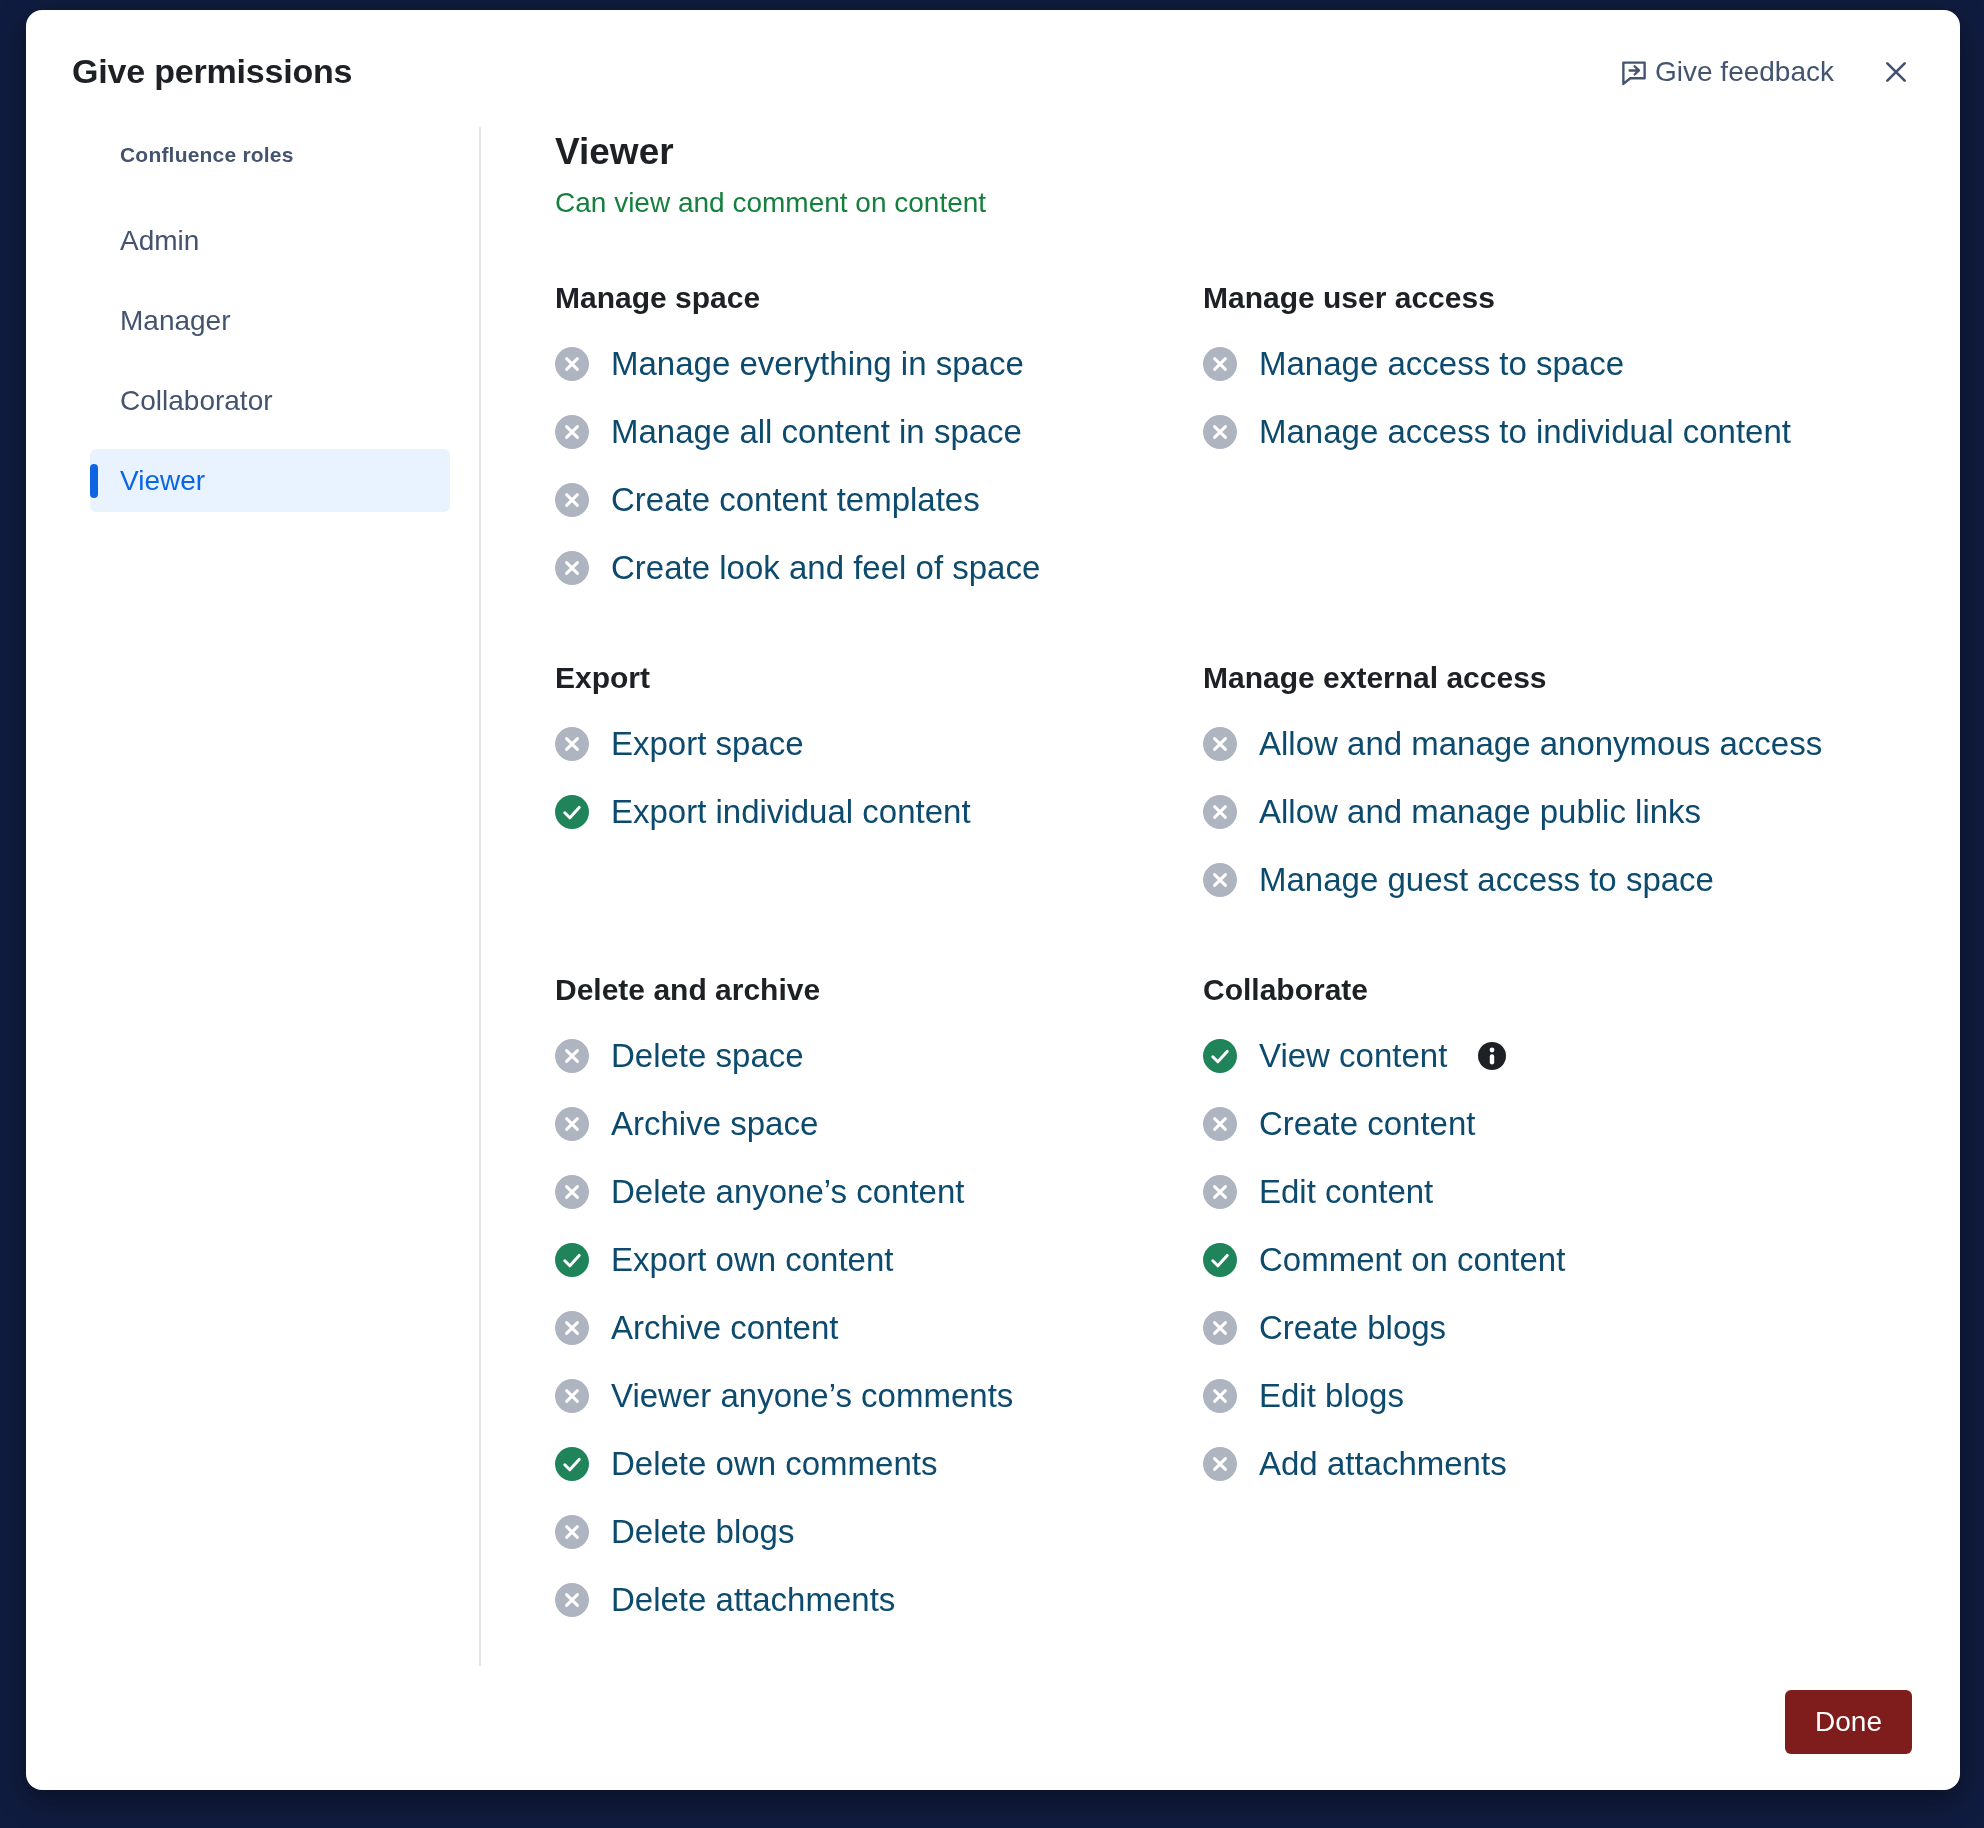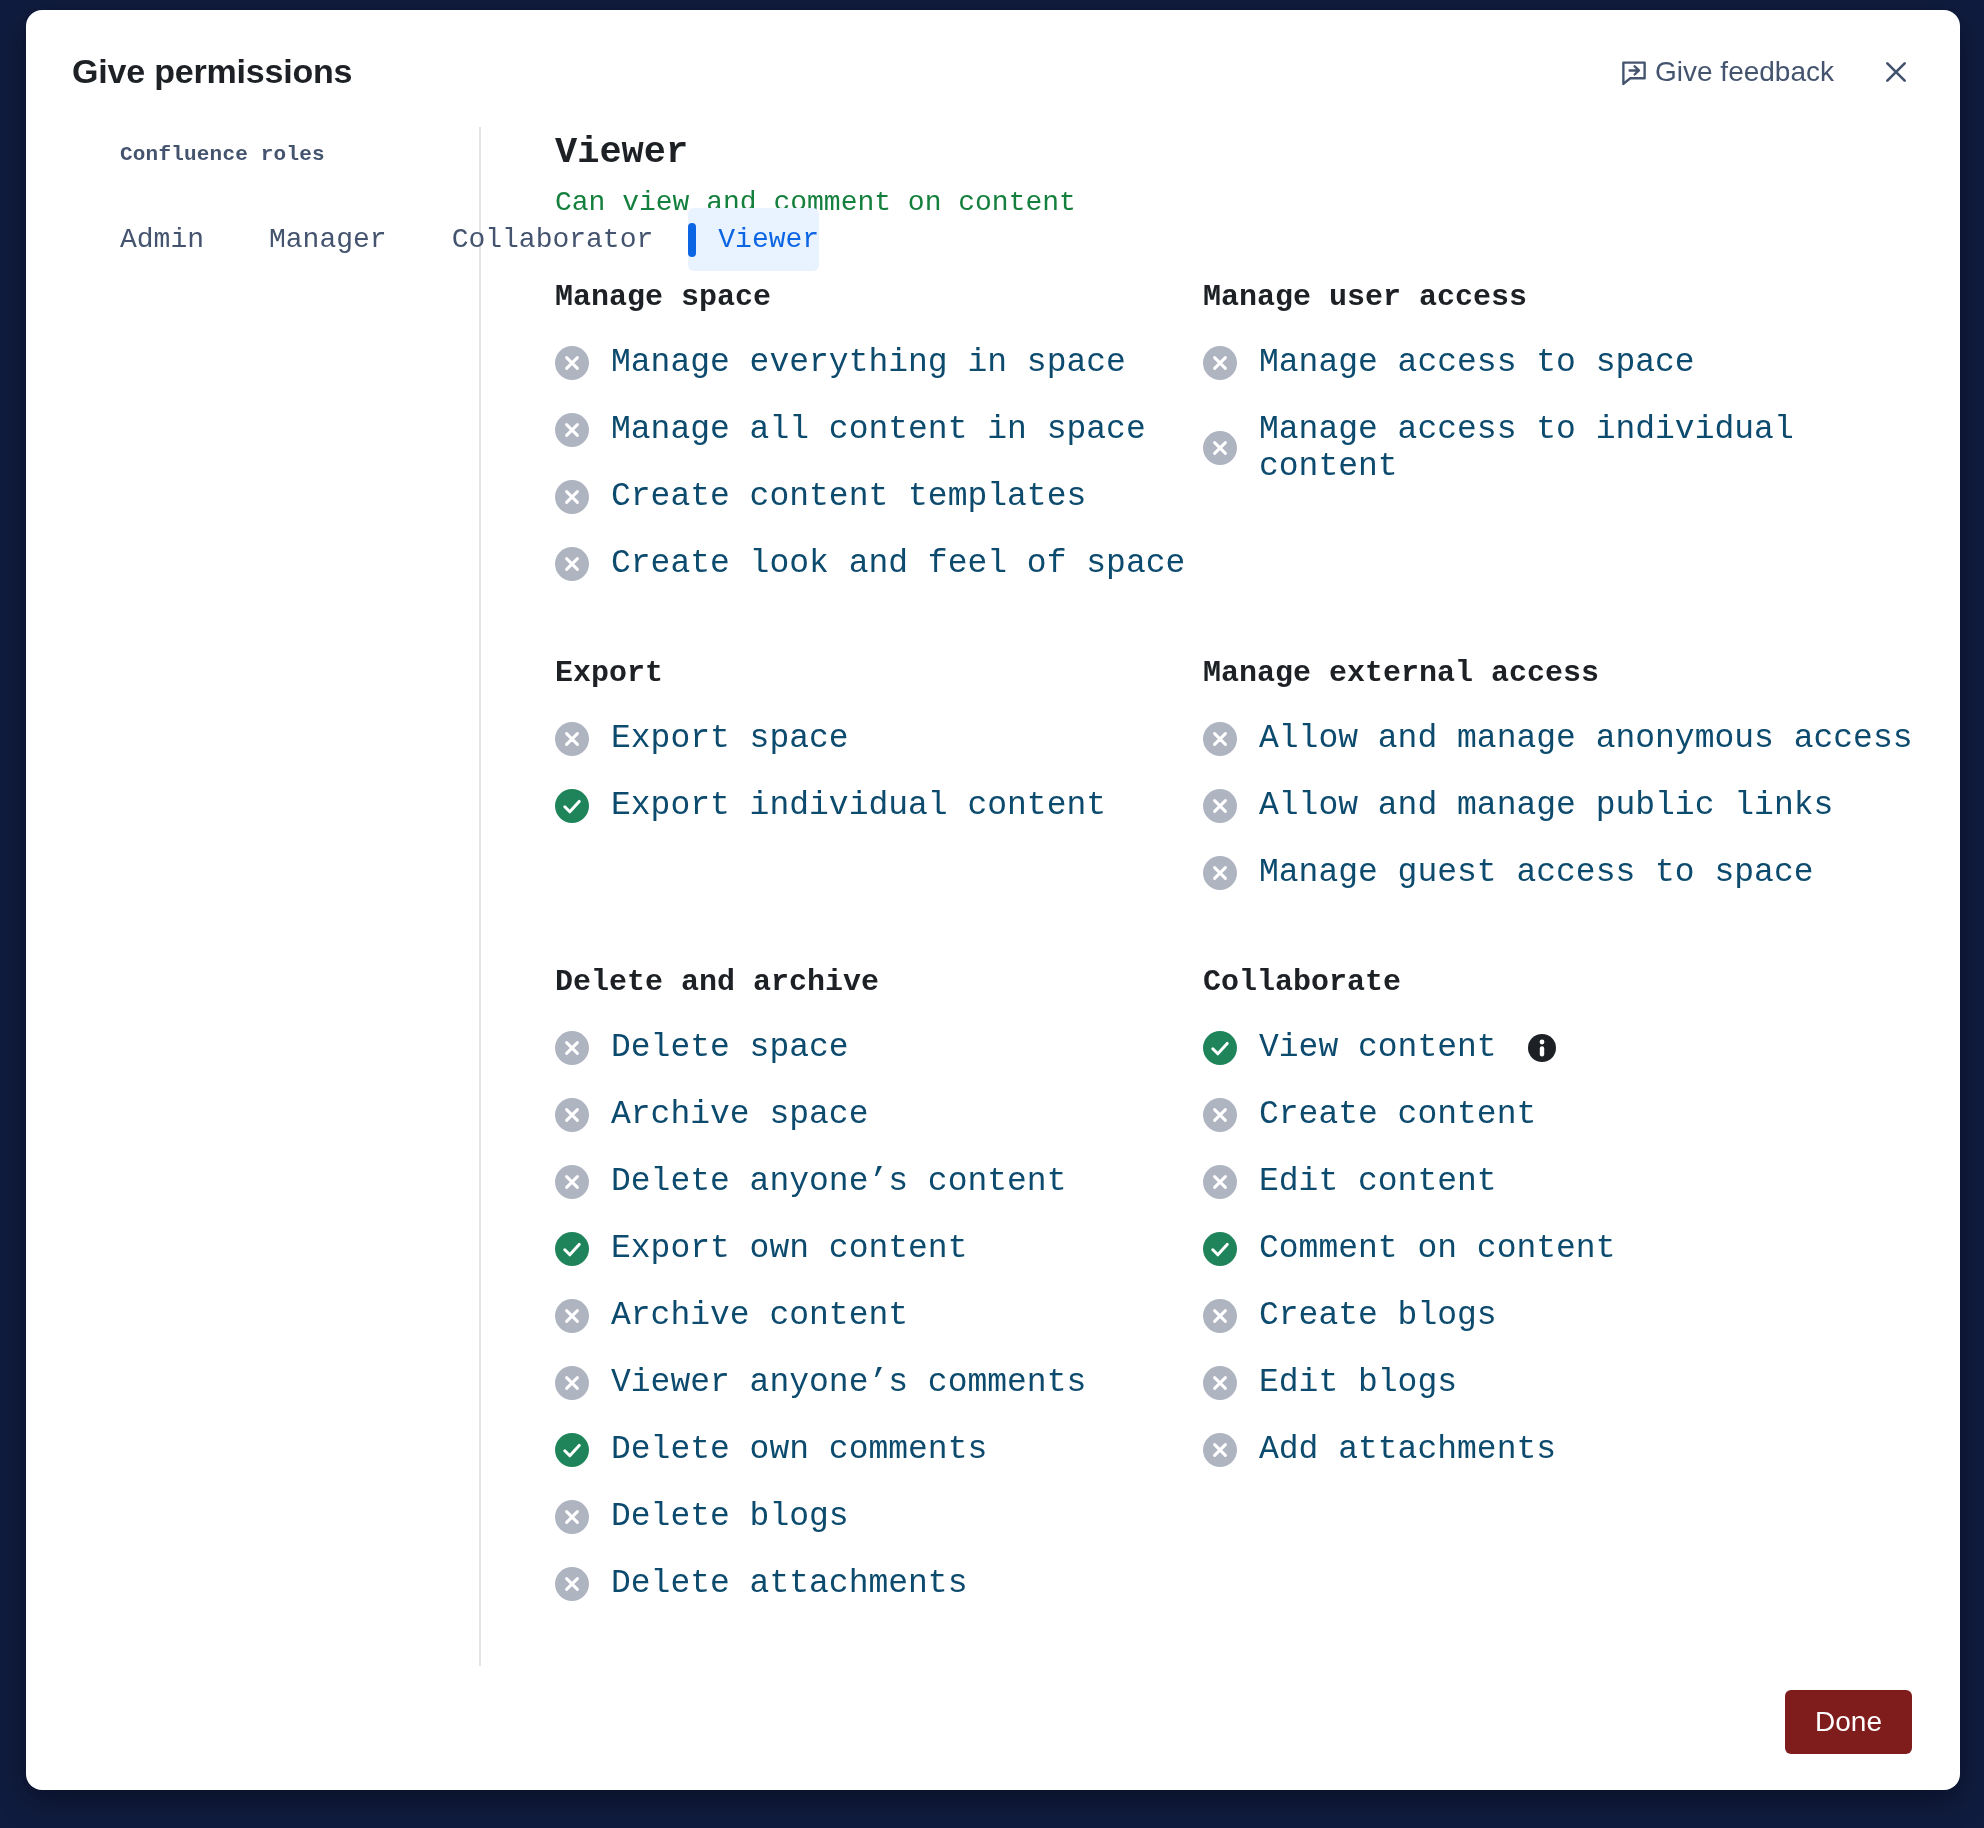--- a/index.html
+++ b/index.html
@@ -17,24 +17,24 @@
   }
   
   .modal-header{display:flex;align-items:center;justify-content:space-between;padding:42px 48px 0 46px;}
   .modal-title{font-size:34px;font-weight:700;color:#1D2125;margin:0;letter-spacing:-.2px;}
   .header-actions{display:flex;align-items:center;gap:46px;}
   .feedback-btn{display:flex;align-items:center;gap:6px;background:none;border:none;padding:0;cursor:pointer;
     font-family:inherit;font-size:28px;color:#44546F;}
   .icon-box{display:flex;align-items:center;}
   .close-btn{background:none;border:none;padding:0;cursor:pointer;display:flex;}
   
-  .modal-body{flex:1;display:flex;padding:36px 46px 0 46px;min-height:0;font-family:Liberation Mono, monospace;}
+  .modal-body{flex:1;display:flex;padding:36px 46px 0 46px;min-height:0;}
   .sidebar{width:407px;flex:none;border-right:2px solid #E4E5E9;}
   .sb-header{font-size:21px;font-weight:700;color:#44546F;margin:16px 0 0 48px;letter-spacing:.2px;}
-  .role-list{margin-top:42px;display:flex;flex-direction:row;gap:17px;}
+  .role-list{margin-top:42px;display:flex;flex-direction:column;gap:17px;}
   .role-item{
     position:relative;margin-left:18px;width:360px;height:63px;border-radius:6px;
     display:flex;align-items:center;padding-left:30px;box-sizing:border-box;
     font-size:28px;color:#44546F;cursor:pointer;
   }
   .role-item.selected{background:#E9F2FF;color:#0C66E4;}
   .role-item.selected::before{
     content:"";position:absolute;left:0;top:50%;transform:translateY(-50%);
     width:8px;height:34px;border-radius:5px;background:#0C66E4;
   }

